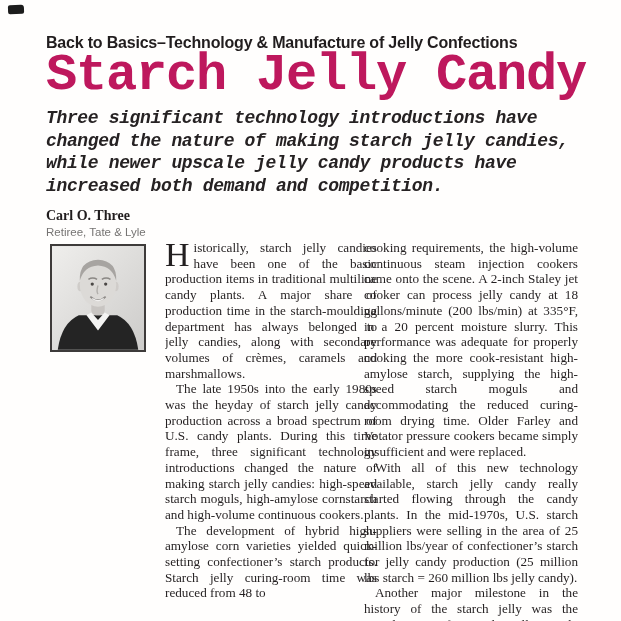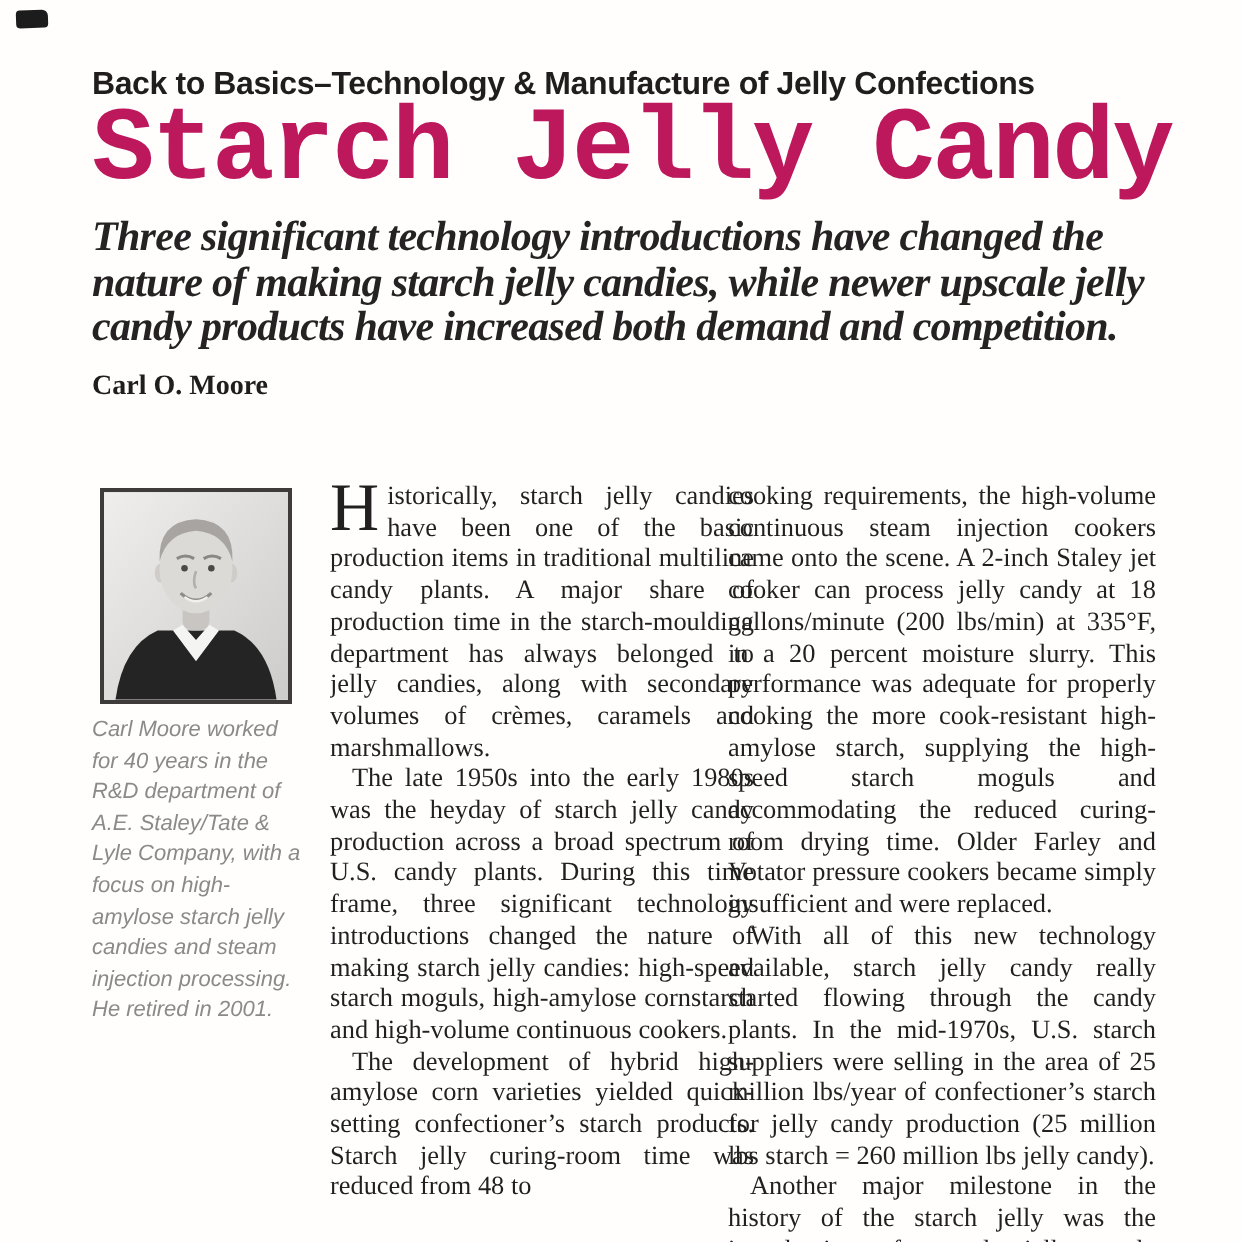--- a/index.html
+++ b/index.html
@@ -38,24 +38,24 @@
   .title {
     font-family: Liberation Mono, monospace;
     font-weight: bold;
     font-size: 52px;
     letter-spacing: -1.2px;
     color: #be185d;
     line-height: 44px;
     margin-top: 1px;
   }
   .deck {
-    font-family: Liberation Serif, serif;
+    font-family: Liberation Mono, monospace;
     font-weight: bold;
     font-style: italic;
-    font-size: 21px;
+    font-size: 18px;
     line-height: 22.5px;
     letter-spacing: -0.35px;
     color: #262223;
     margin-top: 9px;
     width: 556px;
   }
   .author-name {
     font-family: "Liberation Serif", serif;
     font-weight: bold;
     font-size: 14px;
@@ -113,21 +113,22 @@
 <body>
 
 <div class="page">
 
   <div class="corner-mark"></div>
 
   <header class="header">
     <div class="kicker">Back to Basics–Technology &amp; Manufacture of Jelly Confections</div>
     <h1 class="title">Starch Jelly Candy</h1>
     <p class="deck">Three significant technology introductions have changed the nature of making starch jelly candies, while newer upscale jelly candy products have increased both demand and competition.</p>
-    <div class="author-name">Carl O. Moore</div>
+    <div class="author-name">Carl O. Three</div>
+    <div class="author-affiliation">Retiree, Tate &amp; Lyle</div>
   </header>
 
   <figure class="portrait">
     <svg viewBox="0 0 96 108" aria-hidden="true">
       <defs>
         <linearGradient id="bgGrad" x1="0" y1="0" x2="1" y2="1">
           <stop offset="0" stop-color="#efeeec"></stop>
           <stop offset="1" stop-color="#cdccca"></stop>
         </linearGradient>
       </defs>
@@ -142,21 +143,20 @@
       <path d="M38 34.5 q4.5 -2.8 9 0" stroke="#8a8784" stroke-width="1.6" fill="none"></path>
       <path d="M52 34.5 q4.5 -2.8 9 0" stroke="#8a8784" stroke-width="1.6" fill="none"></path>
       <circle cx="42" cy="39.5" r="1.7" fill="#4b4846"></circle>
       <circle cx="56" cy="39.5" r="1.7" fill="#4b4846"></circle>
       <path d="M48 41 q-2 6 0 9" stroke="#b2afac" stroke-width="1.4" fill="none"></path>
       <path d="M40 52.5 q8 7.5 16 0" stroke="#8f8c89" stroke-width="1.7" fill="none"></path>
       <path d="M42 54.5 q6 4.5 12 0" stroke="#f1f0ef" stroke-width="1.3" fill="none"></path>
     </svg>
   </figure>
 
-  <aside class="photo-caption">Carl Moore worked for 40 years in the R&amp;D department of A.E. Staley/Tate &amp; Lyle Company, with a focus on high-amylose starch jelly candies and steam injection processing. He retired in 2001.</aside>
 
   <div class="col col-left">
     <p class="para no-indent"><span class="dropcap">H</span><span>istorically, starch jelly candies have been one of the basic production items in traditional multiline candy plants. A major share of production time in the starch-moulding department has always belonged to jelly candies, along with secondary volumes of crèmes, caramels and marshmallows.</span></p>
     <p class="para">The late 1950s into the early 1980s was the heyday of starch jelly candy production across a broad spectrum of U.S. candy plants. During this time frame, three significant technology introductions changed the nature of making starch jelly candies: high-speed starch moguls, high-amylose cornstarch and high-volume continuous cookers.</p>
     <p class="para">The development of hybrid high-amylose corn varieties yielded quick-setting confectioner’s starch products. Starch jelly curing-room time was reduced from 48 to</p>
   </div>
 
   <div class="col col-right">
     <p class="para no-indent">cooking requirements, the high-volume continuous steam injection cookers came onto the scene. A 2-inch Staley jet cooker can process jelly candy at 18 gallons/minute (200 lbs/min) at 335°F, in a 20 percent moisture slurry. This performance was adequate for properly cooking the more cook-resistant high-amylose starch, supplying the high-speed starch moguls and accommodating the reduced curing-room drying time. Older Farley and Votator pressure cookers became simply insufficient and were replaced.</p>
     <p class="para">With all of this new technology available, starch jelly candy really started flowing through the candy plants. In the mid-1970s, U.S. starch suppliers were selling in the area of 25 million lbs/year of confectioner’s starch for jelly candy production (25 million lbs starch = 260 million lbs jelly candy).</p>

